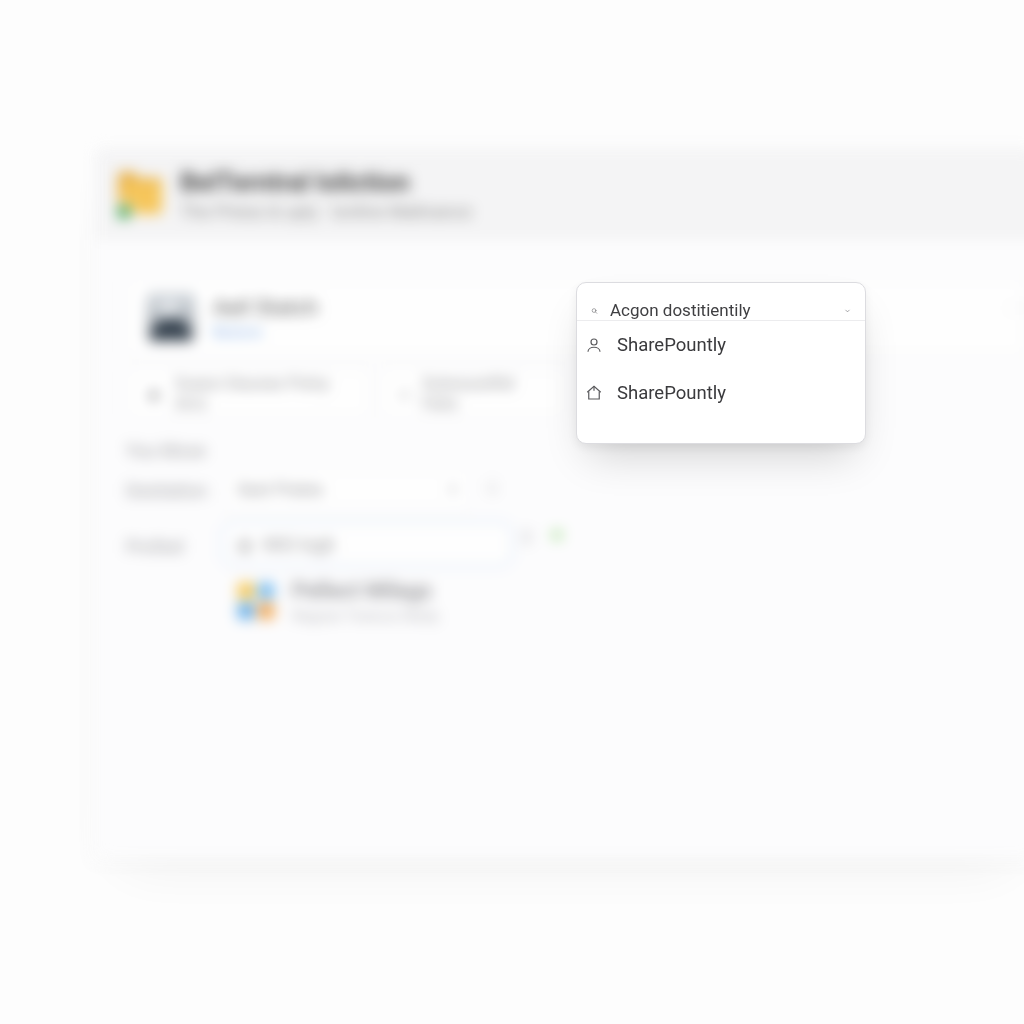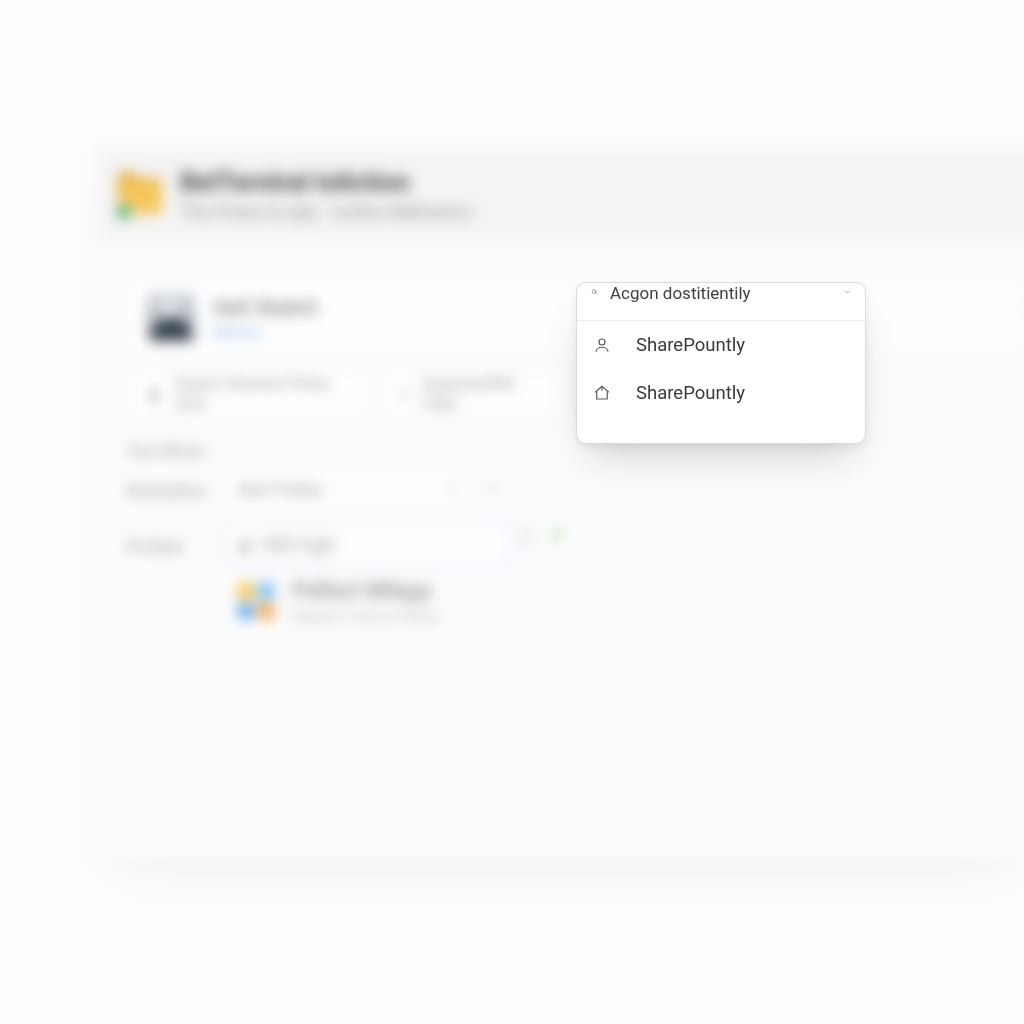--- a/index.html
+++ b/index.html
@@ -141,34 +141,34 @@
     width:290px;
     background:#fff;
     border:1px solid #dcdce0;
     border-radius:10px;
     box-shadow: 0 22px 40px -12px rgba(0,0,0,0.18), 0 4px 10px rgba(0,0,0,0.06);
     padding-bottom: 26px;
     z-index: 10;
   }
   .dd-head {
     height:38px;
-    display:flex; align-items:flex-start; gap:12px;
+    display:flex; align-items:flex-end; gap:12px;
     padding:0 14px;
     border-bottom:1px solid #ececee;
   }
   .dd-head input {
     flex:1; border:none; outline:none; font-size:17px; color:#3f3f42;
     background:transparent;
   }
   .dd-head .chev { color:#4a4a4d; }
   .dd-head .mag  { color:#5a5a5d; }
   .dd-item {
     height:48px;
-    display:flex; align-items:center; gap:25px;
-    padding:0 16px;
+    display:flex; align-items:center; gap:14px;
+    padding:0 8px;
     font-size:18.5px; color:#3a3a3d;
     cursor:pointer;
   }
   .dd-item svg { width:18px; height:18px; stroke:#5a5a5d; fill:none; stroke-width:1.6; }
 
   
   svg.icn { width:18px; height:18px; stroke:#5a5a5d; fill:none; stroke-width:1.8; stroke-linecap:round; stroke-linejoin:round; }
 </style>
 </head>
 <body>

